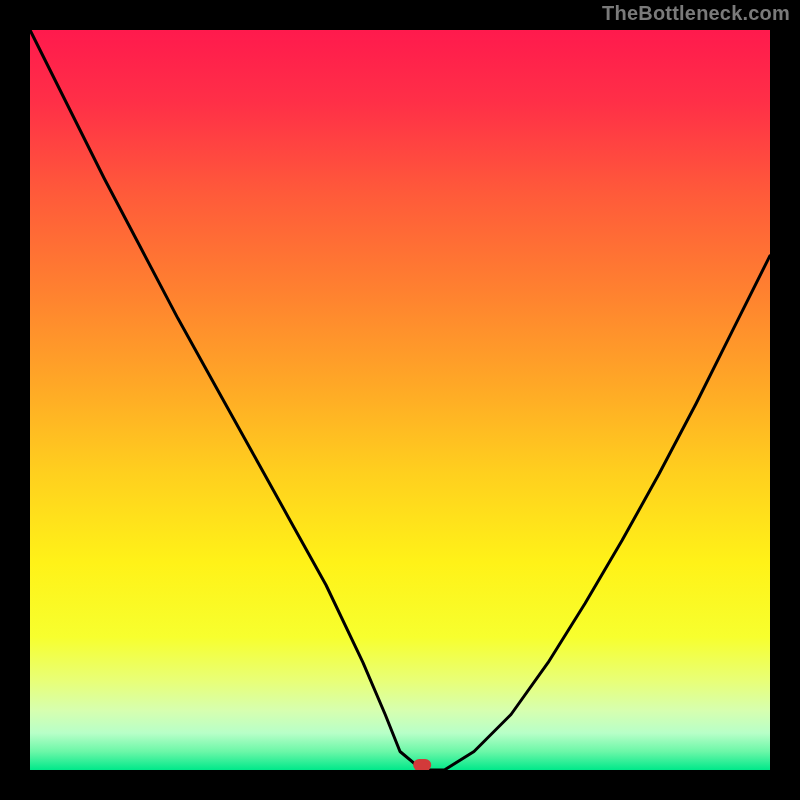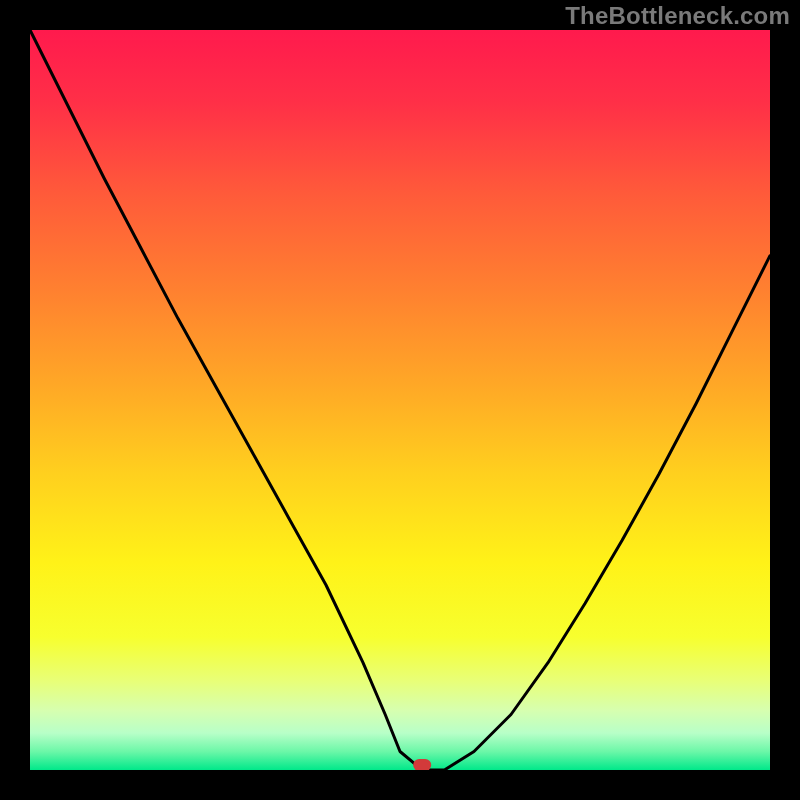--- a/index.html
+++ b/index.html
@@ -19,21 +19,21 @@
   svg {
     position: absolute;
     top: 0;
     left: 0;
   }
   .watermark {
     position: absolute;
     top: 2px;
     right: 10px;
     font-family: Arial, Helvetica, sans-serif;
-    font-size: 24px;
+    font-size: 20px;
     font-weight: 600;
     color: #7a7a7a;
     letter-spacing: 0.2px;
   }
 </style>
 </head>
 <body>
 
 <div class="stage">
   <svg id="svg" width="800" height="800" viewBox="0 0 800 800">

